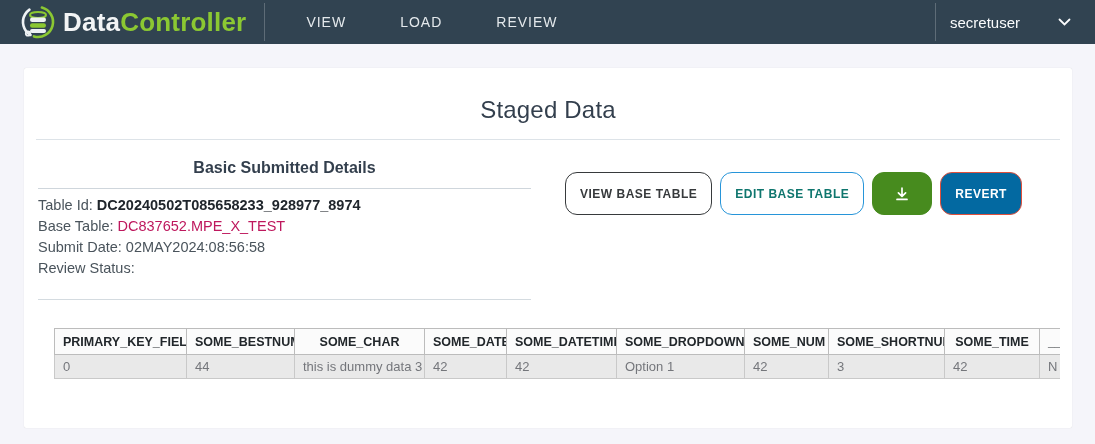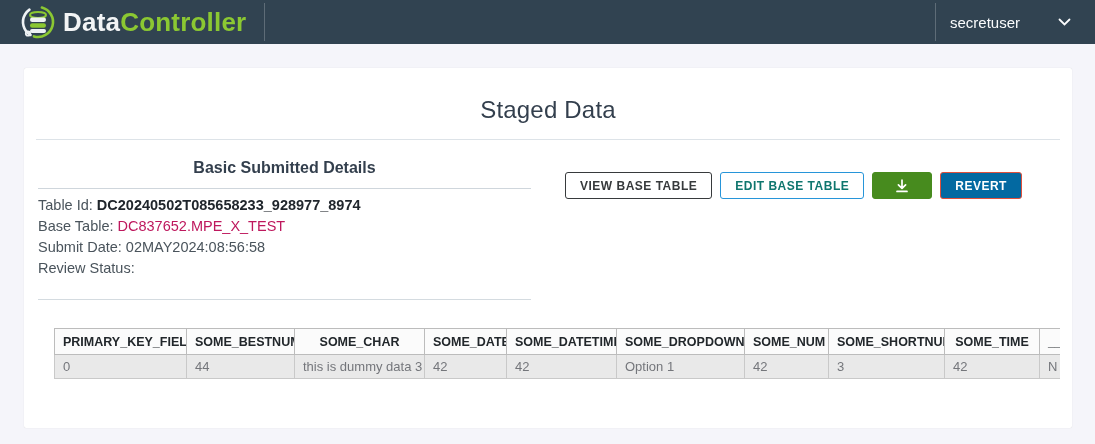--- a/index.html
+++ b/index.html
@@ -56,21 +56,21 @@
     padding: 6px 0 20px 0; border-bottom: 1px solid #d4dbe0;
     font-size: 14.5px; line-height: 21px; color: #4a545c;
   }
   .detail-line { white-space: nowrap; overflow: hidden; }
   .detail-value-bold { font-weight: bold; color: #20262c; }
   .detail-value-link { color: #be185d; text-decoration: none; cursor: pointer; }
   .detail-value-plain { color: #4a545c; }
   
   .btn-row { display: flex; gap: 8px; margin-top: 22px; }
   .btn {
-    height: 27px; border-radius: 3px; font-size: 12px; font-weight: 700;
+    height: 43px; border-radius: 12px; font-size: 12px; font-weight: 700;
     letter-spacing: 0.5px; padding: 0 14px; cursor: pointer;
     display: inline-flex; align-items: center; justify-content: center;
     background: #fff; font-family: "Liberation Sans", sans-serif;
   }
   .btn-outline-dark { border: 1px solid #373a3c; color: #373a3c; }
   .btn-outline-blue { border: 1px solid #2795d9; color: #0f766e; }
   .btn-solid-green { border: 1px solid #478b1e; background: #478b1e; width: 60px; }
   .btn-solid-red   { border: 1px solid #e0503c; background: #0369a1; color: #fff; }
   
   .table-clip { margin: 28px 0 0 18px; overflow: hidden; }
@@ -101,20 +101,25 @@
       <circle cx="18" cy="18" r="15" fill="none" stroke="#eef2f4" stroke-width="2.6" stroke-dasharray="30 65" stroke-linecap="round" transform="rotate(120 18 18)"></circle>
       <circle cx="8" cy="29.5" r="2.2" fill="none" stroke="#eef2f4" stroke-width="1.8"></circle>
       <ellipse cx="18" cy="11" rx="8" ry="3" fill="#314351" stroke="#8bc832" stroke-width="2"></ellipse>
       <rect x="10" y="13.5" width="16" height="4.4" rx="2.2" fill="#eef2f4"></rect>
       <rect x="10" y="19.3" width="16" height="4.4" rx="2.2" fill="#8bc832"></rect>
       <rect x="10" y="25.1" width="16" height="3.8" rx="1.9" fill="#eef2f4"></rect>
     </svg>
     <span class="brand"><span class="b1">Data</span><span class="b2">Controller</span></span>
   </div>
   <div class="hdr-divider"></div>
+  <nav class="nav">
+    <a class="nav-item">VIEW</a>
+    <a class="nav-item">LOAD</a>
+    <a class="nav-item">REVIEW</a>
+  </nav>
   <div class="hdr-spacer"></div>
   <div class="hdr-divider"></div>
   <div class="user-area">
     <span class="user-name">secretuser</span>
     <svg width="13" height="9" viewBox="0 0 13 9">
       <path d="M1.5 1.5 L6.5 6.5 L11.5 1.5" fill="none" stroke="#fafcfd" stroke-width="1.8" stroke-linecap="round"></path>
     </svg>
   </div>
 </div>
 

